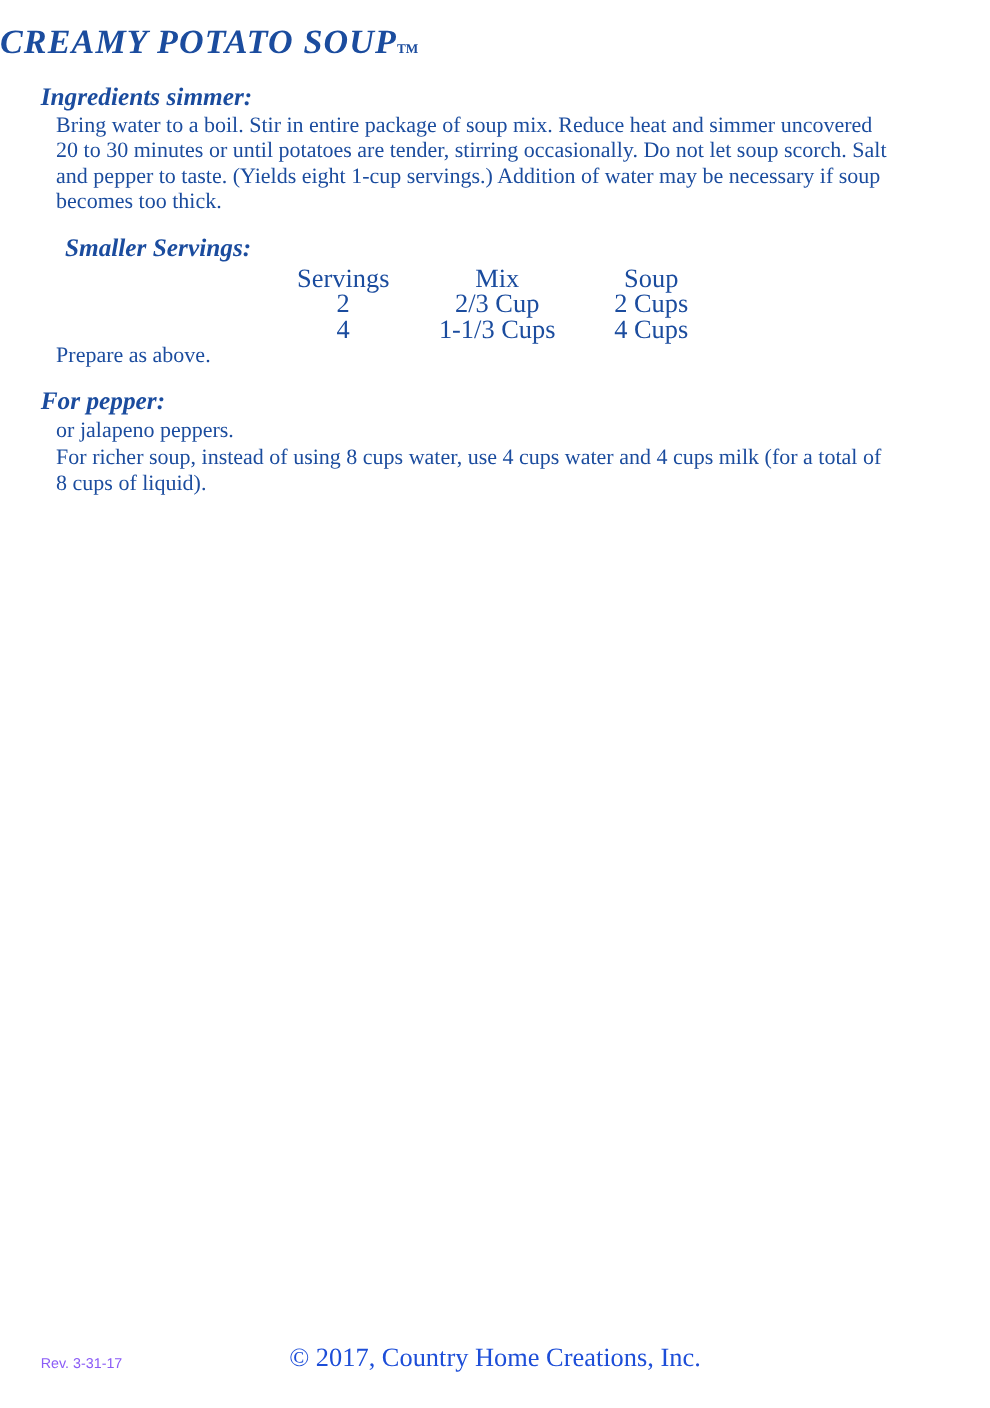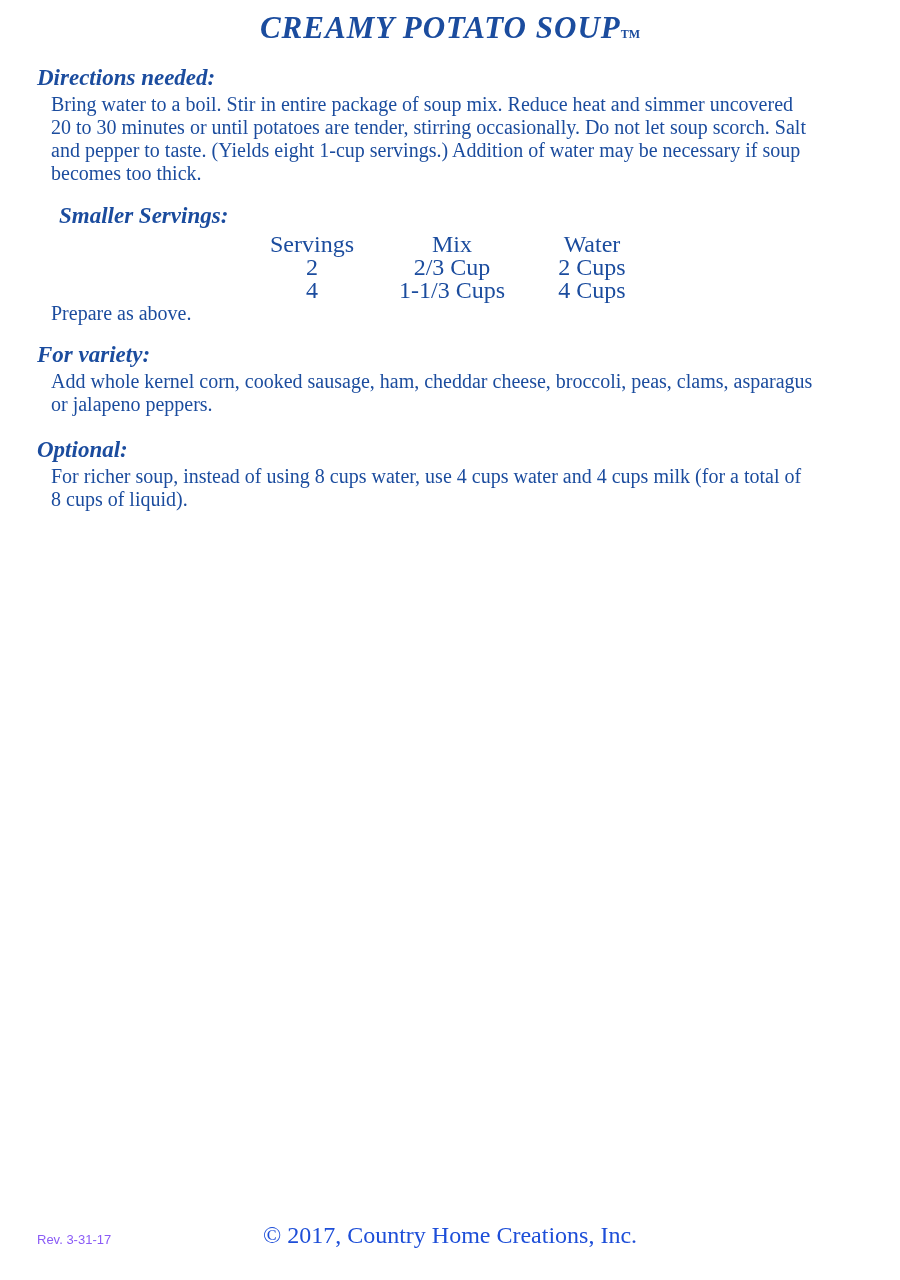--- a/index.html
+++ b/index.html
@@ -8,22 +8,21 @@
     position: relative;
     width: 900px;
     height: 1280px;
     margin: 0 auto;
     background: #ffffff;
     font-family: "Liberation Serif", serif;
     color: #1B4C9E;
     overflow: hidden;
   }
   .title-row {
-    padding-top: 10px;
-    text-align: center;
+    padding-top: 20px;
     white-space: nowrap;
   }
   .doc-title {
     display: inline;
     font-size: 31px;
     font-weight: bold;
     font-style: italic;
     letter-spacing: 1px;
     color: #1B4C9E;
   }
@@ -94,50 +93,48 @@
 <body>
 
 <div class="page">
 
   <div class="title-row">
     <span class="doc-title">CREAMY POTATO SOUP</span><span class="tm-mark">TM</span>
   </div>
 
   <div class="content">
 
-    <div class="section-heading h-ingredients">Directions needed:</div>
+    <div class="section-heading h-ingredients">Ingredients simmer:</div>
 
     <div class="para">
       <div class="line">Bring water to a boil. Stir in entire package of soup mix. Reduce heat and simmer uncovered</div>
       <div class="line">20 to 30 minutes or until potatoes are tender, stirring occasionally. Do not let soup scorch. Salt</div>
       <div class="line">and pepper to taste. (Yields eight 1-cup servings.) Addition of water may be necessary if soup</div>
       <div class="line">becomes too thick.</div>
     </div>
 
     <div class="section-heading h-smaller">Smaller Servings:</div>
     <div class="servings-table">
       <div class="cell">Servings</div>
       <div class="cell">Mix</div>
-      <div class="cell">Water</div>
+      <div class="cell">Soup</div>
       <div class="cell">2</div>
       <div class="cell">2/3 Cup</div>
       <div class="cell">2 Cups</div>
       <div class="cell">4</div>
       <div class="cell">1-1/3 Cups</div>
       <div class="cell">4 Cups</div>
     </div>
     <div class="line note-line">Prepare as above.</div>
 
-    <div class="section-heading h-variety">For variety:</div>
+    <div class="section-heading h-variety">For pepper:</div>
     <div class="para">
-      <div class="line">Add whole kernel corn, cooked sausage, ham, cheddar cheese, broccoli, peas, clams, asparagus</div>
       <div class="line">or jalapeno peppers.</div>
     </div>
 
-    <div class="section-heading h-optional">Optional:</div>
     <div class="para">
       <div class="line">For richer soup, instead of using 8 cups water, use 4 cups water and 4 cups milk (for a total of</div>
       <div class="line">8 cups of liquid).</div>
     </div>
 
   </div>
 
   <div class="footer-rev">Rev. 3-31-17</div>
   <div class="footer-copy">© 2017, Country Home Creations, Inc.</div>
 

